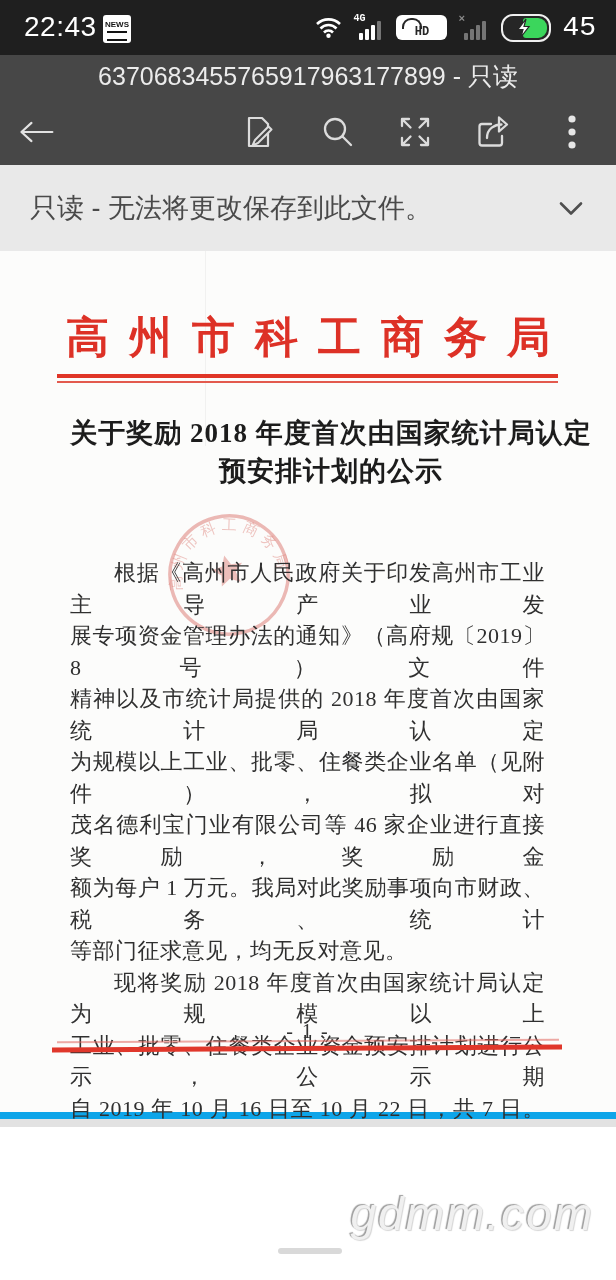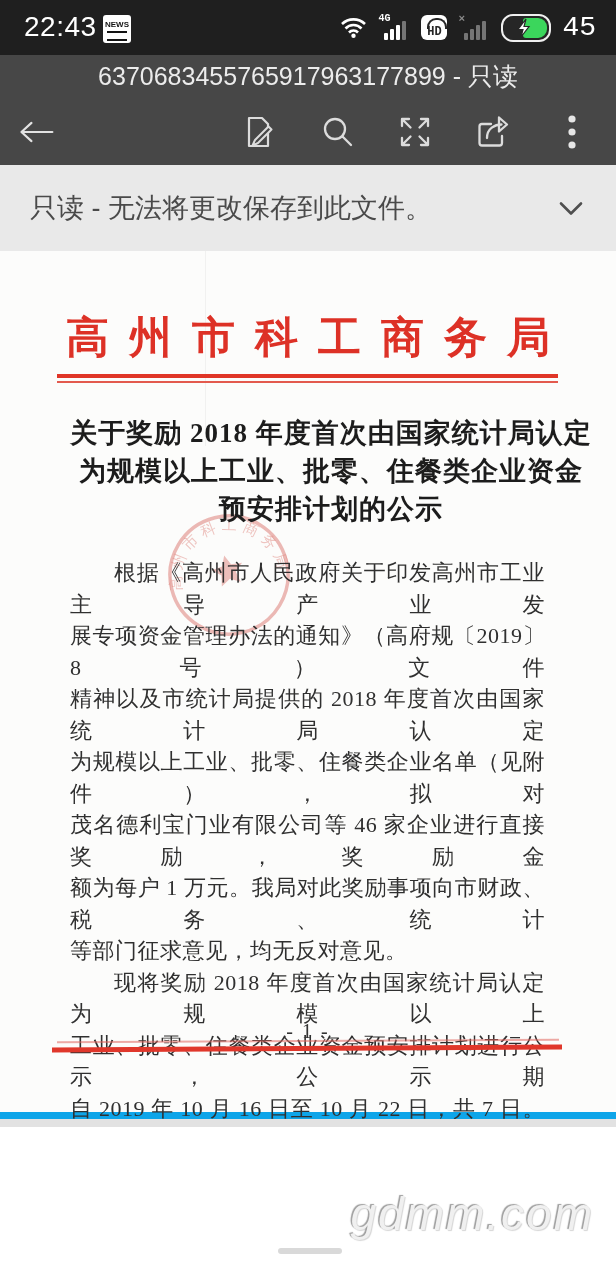--- a/index.html
+++ b/index.html
@@ -14,21 +14,21 @@
   .news-lines{display:block;margin:2px 4px 0;height:6px;border-top:2px solid #131313;border-bottom:2px solid #131313;}
   .sb-right{position:absolute;right:20px;top:0;height:55px;display:flex;align-items:center;gap:11px;font-family:Liberation Mono, monospace;}
   .pct{font-size:28px;color:#fff;font-weight:400;}
   .sig{position:relative;width:32px;height:26px;}
   .sig .nt{position:absolute;left:0;top:-2px;font-size:10px;color:#fff;font-weight:bold;}
   .sig2 .nt{color:#8b8b8b;font-size:11px;}
   .bars{position:absolute;left:6px;bottom:1px;display:flex;align-items:flex-end;gap:2px;}
   .bars i{display:block;width:4px;background:#fff;border-radius:1px;}
   .bars .dim{background:#757575;}
   .sig2 .bars i{background:#757575;}
-  .hd-ic{width:26px;height:25px;background:#fff;border-radius:6px;position:relative;}
+  .hd-ic{width:51px;height:25px;background:#fff;border-radius:6px;position:relative;}
   .hd-ic .arc{position:absolute;left:6px;top:3px;width:16px;height:9px;border:2.5px solid #262626;border-bottom:none;border-radius:9px 9px 0 0;}
   .hd-ic .hd-t{position:absolute;left:0;right:0;bottom:1px;text-align:center;font-size:12px;font-weight:bold;color:#262626;letter-spacing:0;}
   .batt{position:relative;width:46px;height:24px;border:2.5px solid #f0f0f0;border-radius:12px;background:#262626;}
   .batt .fill{position:absolute;top:2px;bottom:2px;right:2px;width:24px;border-radius:3px 9px 9px 3px;}
   .batt svg{position:absolute;left:10px;top:-1px;}
 
   
   .app-header{position:absolute;top:55px;left:0;right:0;height:110px;background:#474747;}
   .doc-title{position:absolute;top:5px;left:0;right:0;text-align:center;font-size:25px;color:#ececec;white-space:nowrap;}
   .toolbar{position:absolute;top:45px;left:0;right:0;height:65px;}
@@ -187,21 +187,20 @@
         </defs>
       <circle cx="66" cy="66" r="59" fill="none" stroke="rgba(201,47,36,.6)" stroke-width="3.5"></circle>
       <path d="M66 46 l4.6 10 11 1.2 -8.2 7.4 2.3 10.8 -9.7 -5.5 -9.7 5.5 2.3 -10.8 -8.2 -7.4 11 -1.2 z" fill="rgba(201,47,36,.55)"></path>
       <text font-size="15" fill="rgba(201,47,36,.5)" letter-spacing="5" font-family="Liberation Serif,serif">
         <textPath href="#sealArc" startOffset="6%">高州市科工商务局</textPath>
       </text>
     </svg>
 
     <div class="doc-heading">
         <div class="heading-line">关于奖励 2018 年度首次由国家统计局认定</div>
-        <div class="heading-line">为规模以上工业、批零、住餐类企业资金</div>
         <div class="heading-line">预安排计划的公示</div>
       </div>
 
     <div class="body">
       <div>
           <div class="body-line indent">根据《高州市人民政府关于印发高州市工业主导产业发</div>
           <div class="body-line">展专项资金管理办法的通知》（高府规〔2019〕8 号）文件</div>
           <div class="body-line">精神以及市统计局提供的 2018 年度首次由国家统计局认定</div>
           <div class="body-line">为规模以上工业、批零、住餐类企业名单（见附件），拟对</div>
           <div class="body-line">茂名德利宝门业有限公司等 46 家企业进行直接奖励，奖励金</div>

